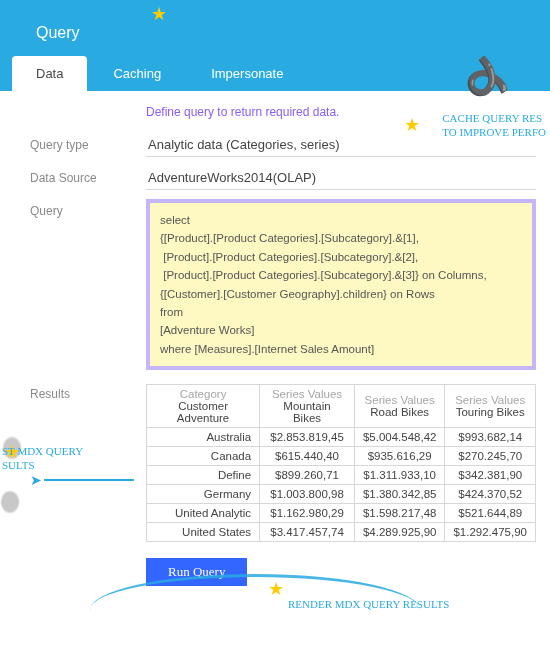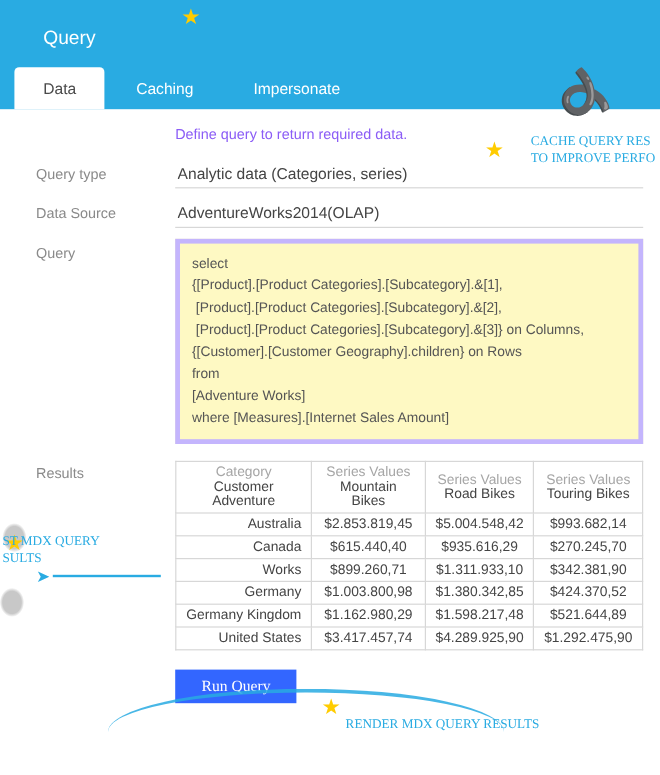--- a/index.html
+++ b/index.html
@@ -101,33 +101,33 @@
               <td>$5.004.548,42</td>
               <td>$993.682,14</td>
             </tr>
             <tr>
               <td>Canada</td>
               <td>$615.440,40</td>
               <td>$935.616,29</td>
               <td>$270.245,70</td>
             </tr>
             <tr>
-              <td>Works</td>
+              <td>Define</td>
               <td>$899.260,71</td>
               <td>$1.311.933,10</td>
               <td>$342.381,90</td>
             </tr>
             <tr>
               <td>Germany</td>
               <td>$1.003.800,98</td>
               <td>$1.380.342,85</td>
               <td>$424.370,52</td>
             </tr>
             <tr>
-              <td>Germany Kingdom</td>
+              <td>United Analytic</td>
               <td>$1.162.980,29</td>
               <td>$1.598.217,48</td>
               <td>$521.644,89</td>
             </tr>
             <tr>
               <td>United States</td>
               <td>$3.417.457,74</td>
               <td>$4.289.925,90</td>
               <td>$1.292.475,90</td>
             </tr>

